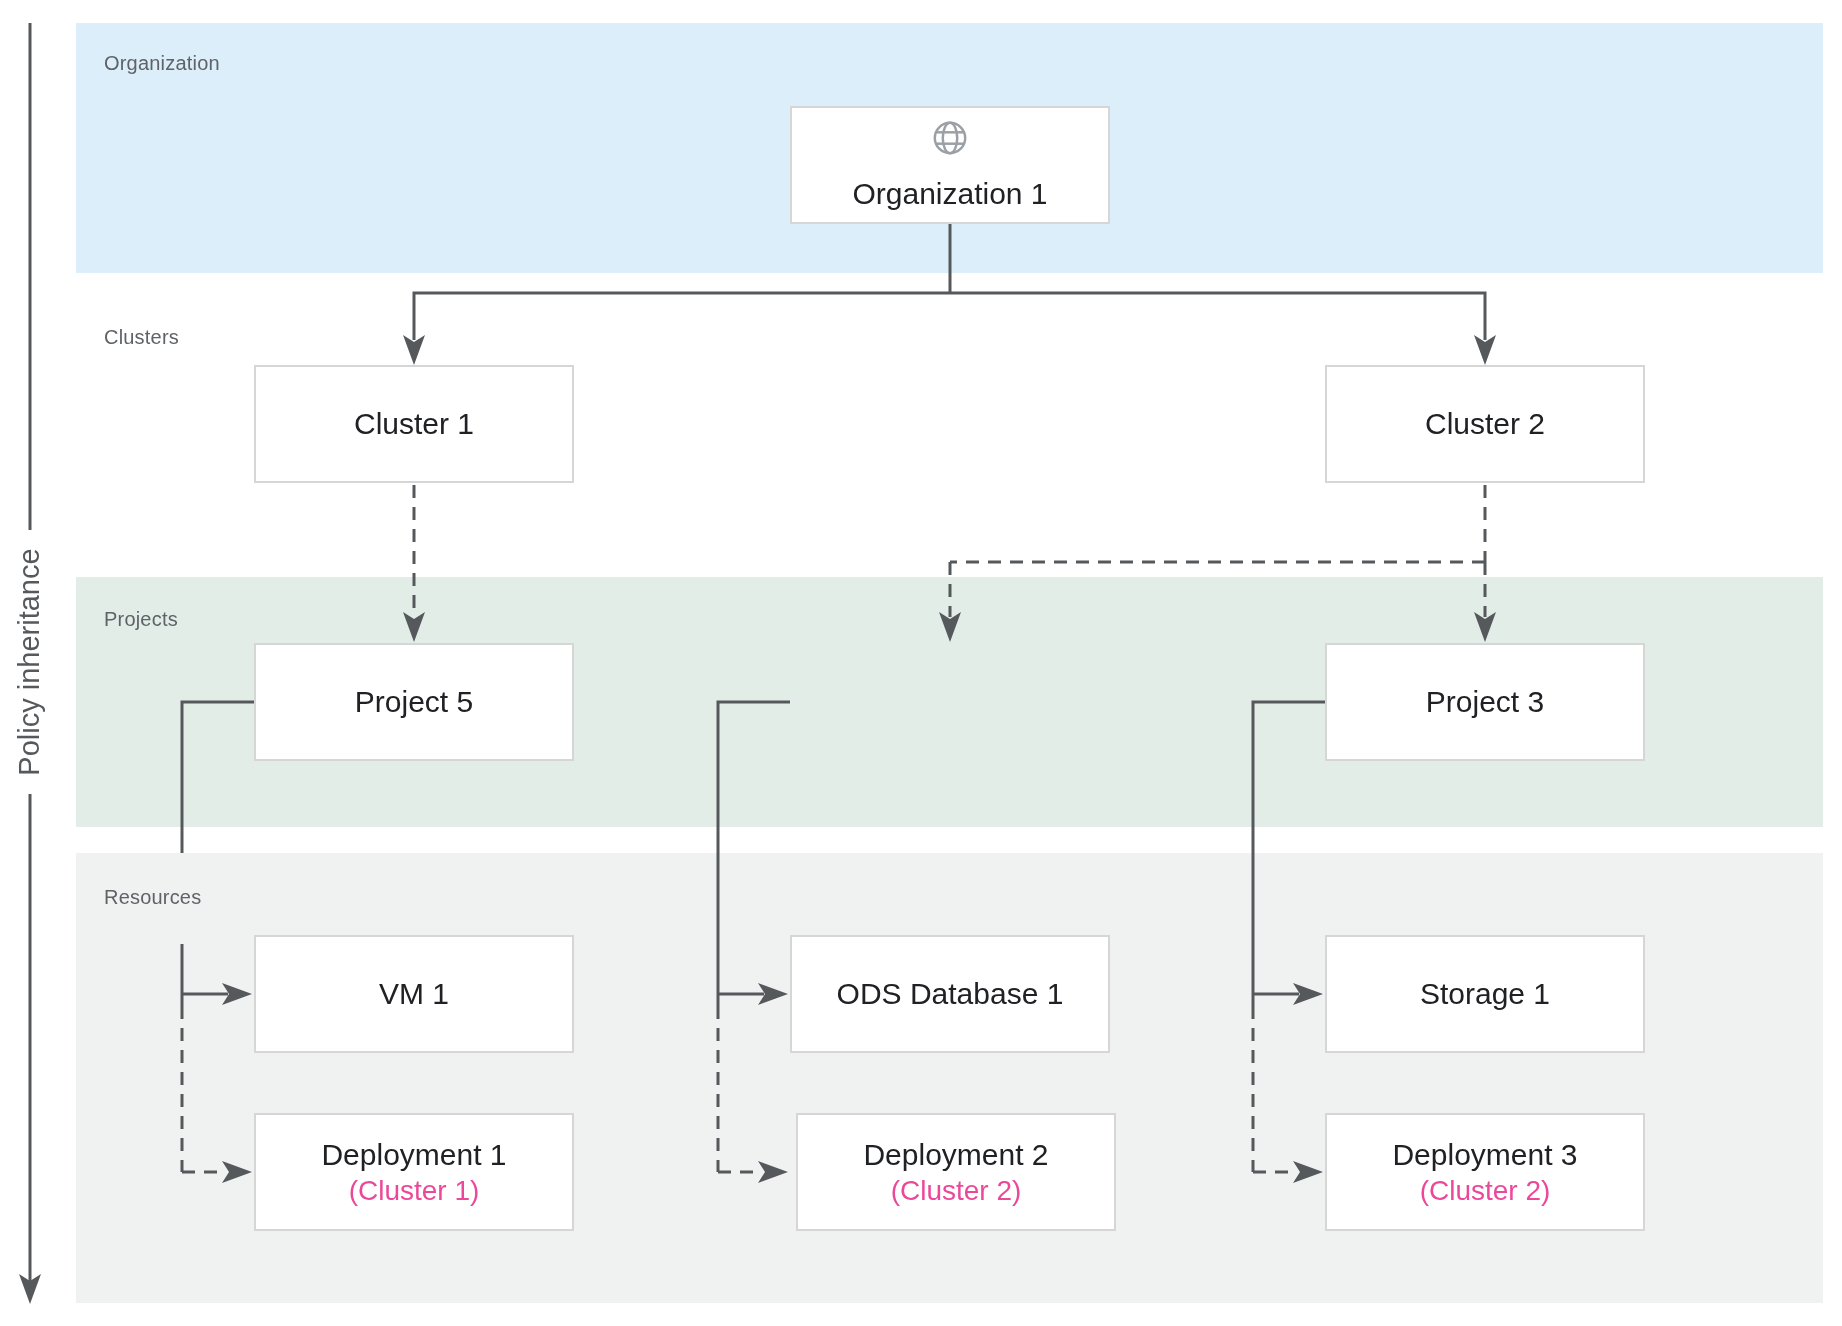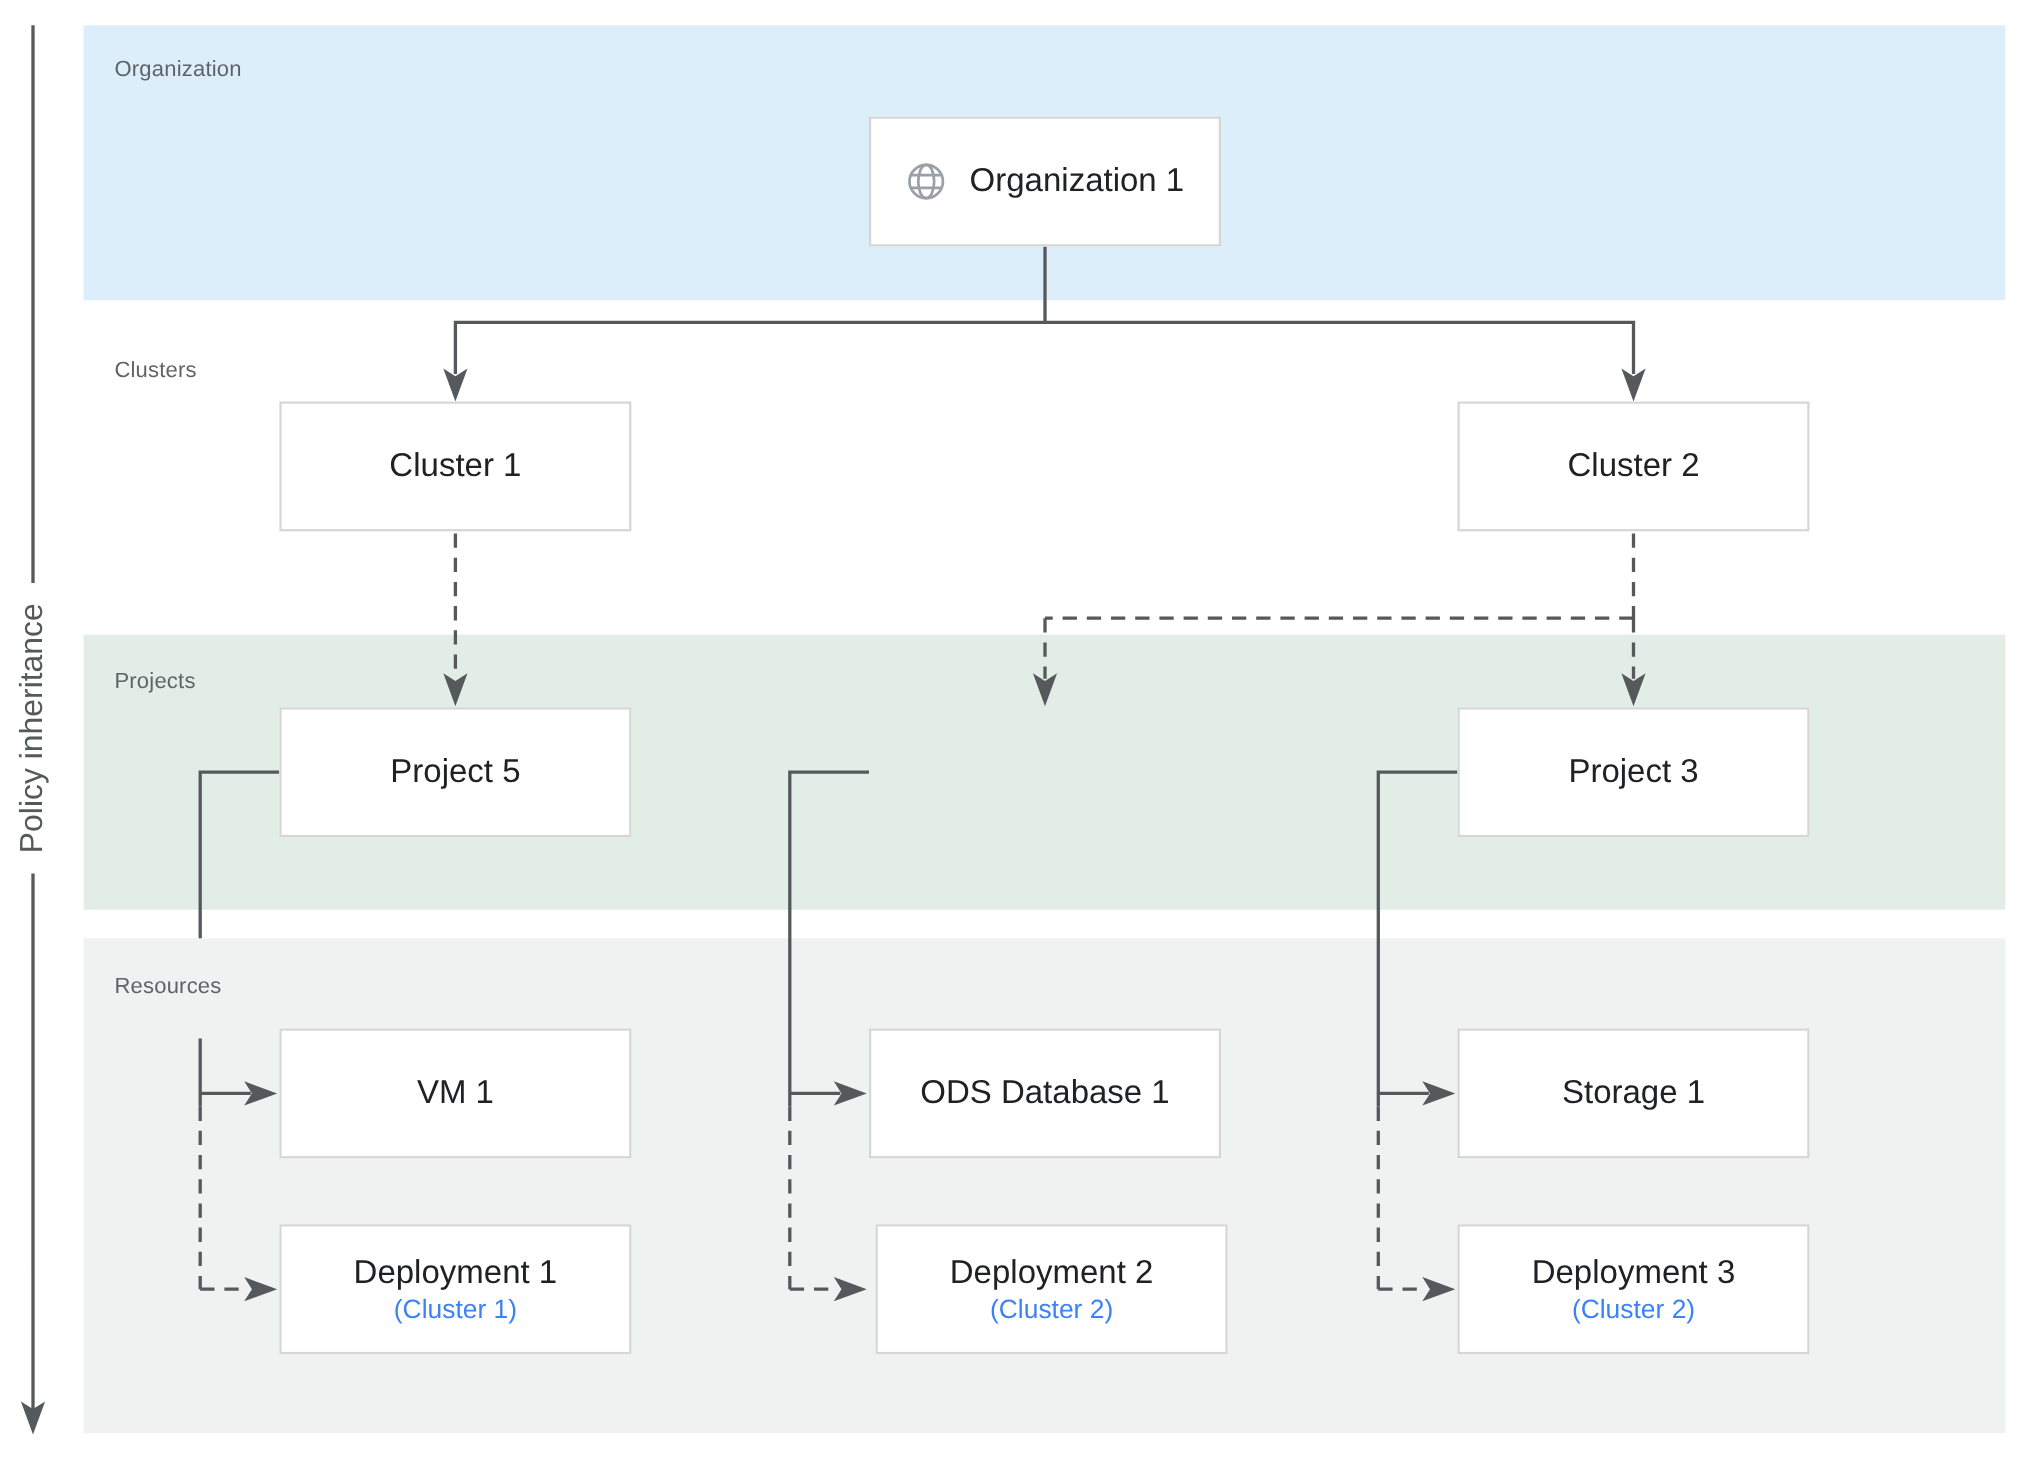--- a/index.html
+++ b/index.html
@@ -22,24 +22,24 @@
   }
   .wires{position:absolute;left:0;top:0;z-index:2;}
   .wires path.solid{stroke:#56595c;stroke-width:3;fill:none;}
   .wires path.dashed{stroke:#56595c;stroke-width:3;fill:none;stroke-dasharray:13 9;}
   .wires path.dart{fill:#56595c;stroke:none;}
   .node{
     position:absolute;z-index:3;
     width:320px;height:118px;
     background:#ffffff;border:2px solid #d6d6d6;box-sizing:border-box;
     display:flex;align-items:center;justify-content:center;gap:20px;
-    font-size:30px;color:#202124;
+    font-size:30px;color:#202124;flex-direction:column;
   }
   .node.dep{flex-direction:column;gap:3px;}
-  .node-sublabel{font-size:24px;color:#3b82f6;}
+  .node-sublabel{font-size:28px;color:#ec4899;}
   .globe{display:inline-flex;line-height:0;}
   .axis-label{
     position:absolute;z-index:4;
     left:-120px;top:645px;width:300px;height:34px;
     text-align:center;font-size:29px;color:#56595c;
     transform:rotate(-90deg);
     white-space:nowrap;
   }
 </style>
 </head>

